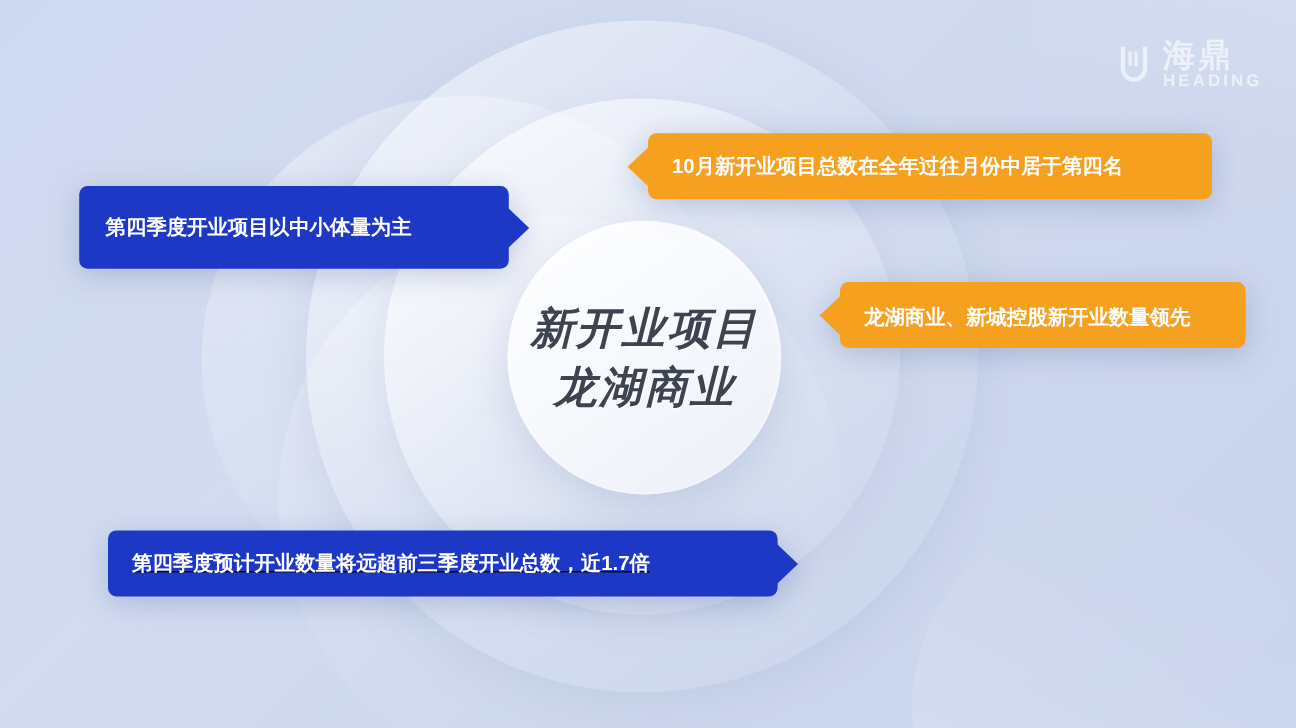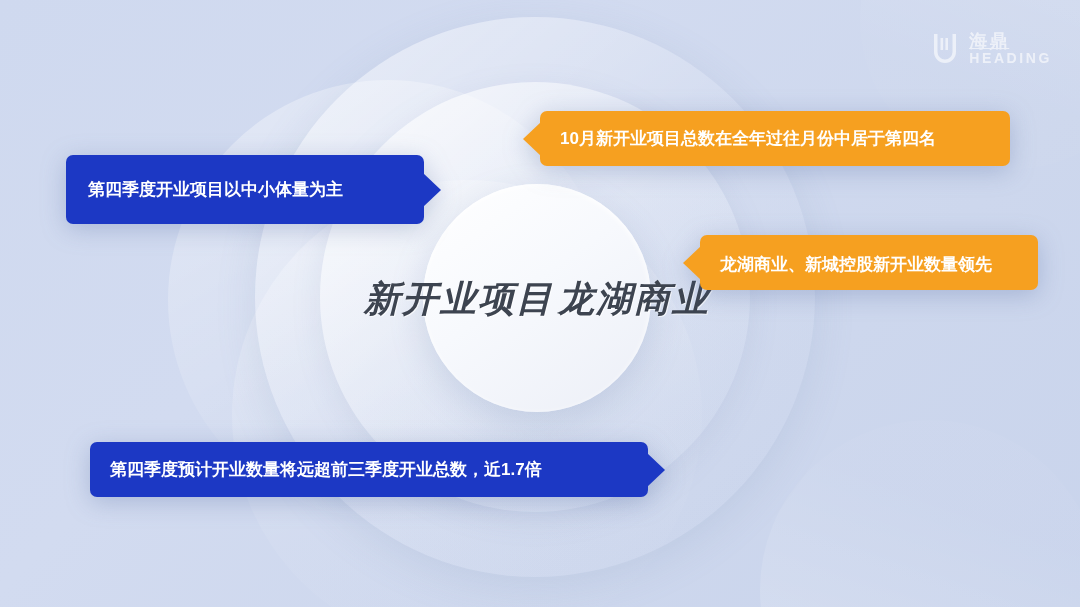--- a/index.html
+++ b/index.html
@@ -81,21 +81,21 @@
   }
 
   
   #center-title {
     position: absolute;
     left: 423px;
     top: 184px;
     width: 228px;
     height: 228px;
     display: flex;
-    flex-direction: row;
+    flex-direction: column;
     align-items: center;
     justify-content: center;
     gap: 4px;
     pointer-events: none;
   }
   #center-title .tline {
     font-size: 36px;
     font-weight: bold;
     font-style: italic;
     letter-spacing: 2px;
@@ -156,41 +156,40 @@
     border-top: 17px solid transparent;
     border-bottom: 17px solid transparent;
     border-right: 18px solid #f6a020;
   }
 
   
   #callout-q4-scale   { left: 66px;  top: 155px; width: 358px; height: 69px; padding: 0 0 0 22px; }
   #callout-oct-rank   { left: 540px; top: 111px; width: 470px; height: 55px; padding: 0 0 0 20px; }
   #callout-provinces  { left: 50px;  top: 297px; width: 330px; height: 54px; padding: 0 0 0 20px; }
   #callout-developers { left: 700px; top: 235px; width: 338px; height: 55px; padding: 4px 0 0 20px; }
-  #callout-q4-forecast{ left: 90px;  top: 442px; width: 558px; height: 55px; padding: 0 0 0 20px; }
+  #callout-q4-forecast{ left: 90px;  top: 442px; width: 558px; height: 55px; padding: 0 0 0 20px; text-decoration: underline; }
 
   
   #logo {
     position: absolute;
     right: 28px;
     top: 32px;
     display: flex;
     align-items: center;
     gap: 9px;
     opacity: 0.62;
   }
   #logo-mark { width: 30px; height: 34px; flex: none; }
   #logo-words { display: flex; flex-direction: column; align-items: flex-start; }
   #logo-cn {
-    font-size: 18px;
+    font-size: 27px;
     font-weight: bold;
     color: #ffffff;
     line-height: 1.05;
     letter-spacing: 2px;
-    text-decoration: underline;
   }
   #logo-en {
     font-size: 14px;
     font-weight: bold;
     color: #ffffff;
     letter-spacing: 2.6px;
     line-height: 1.1;
   }
 </style>
 </head>

